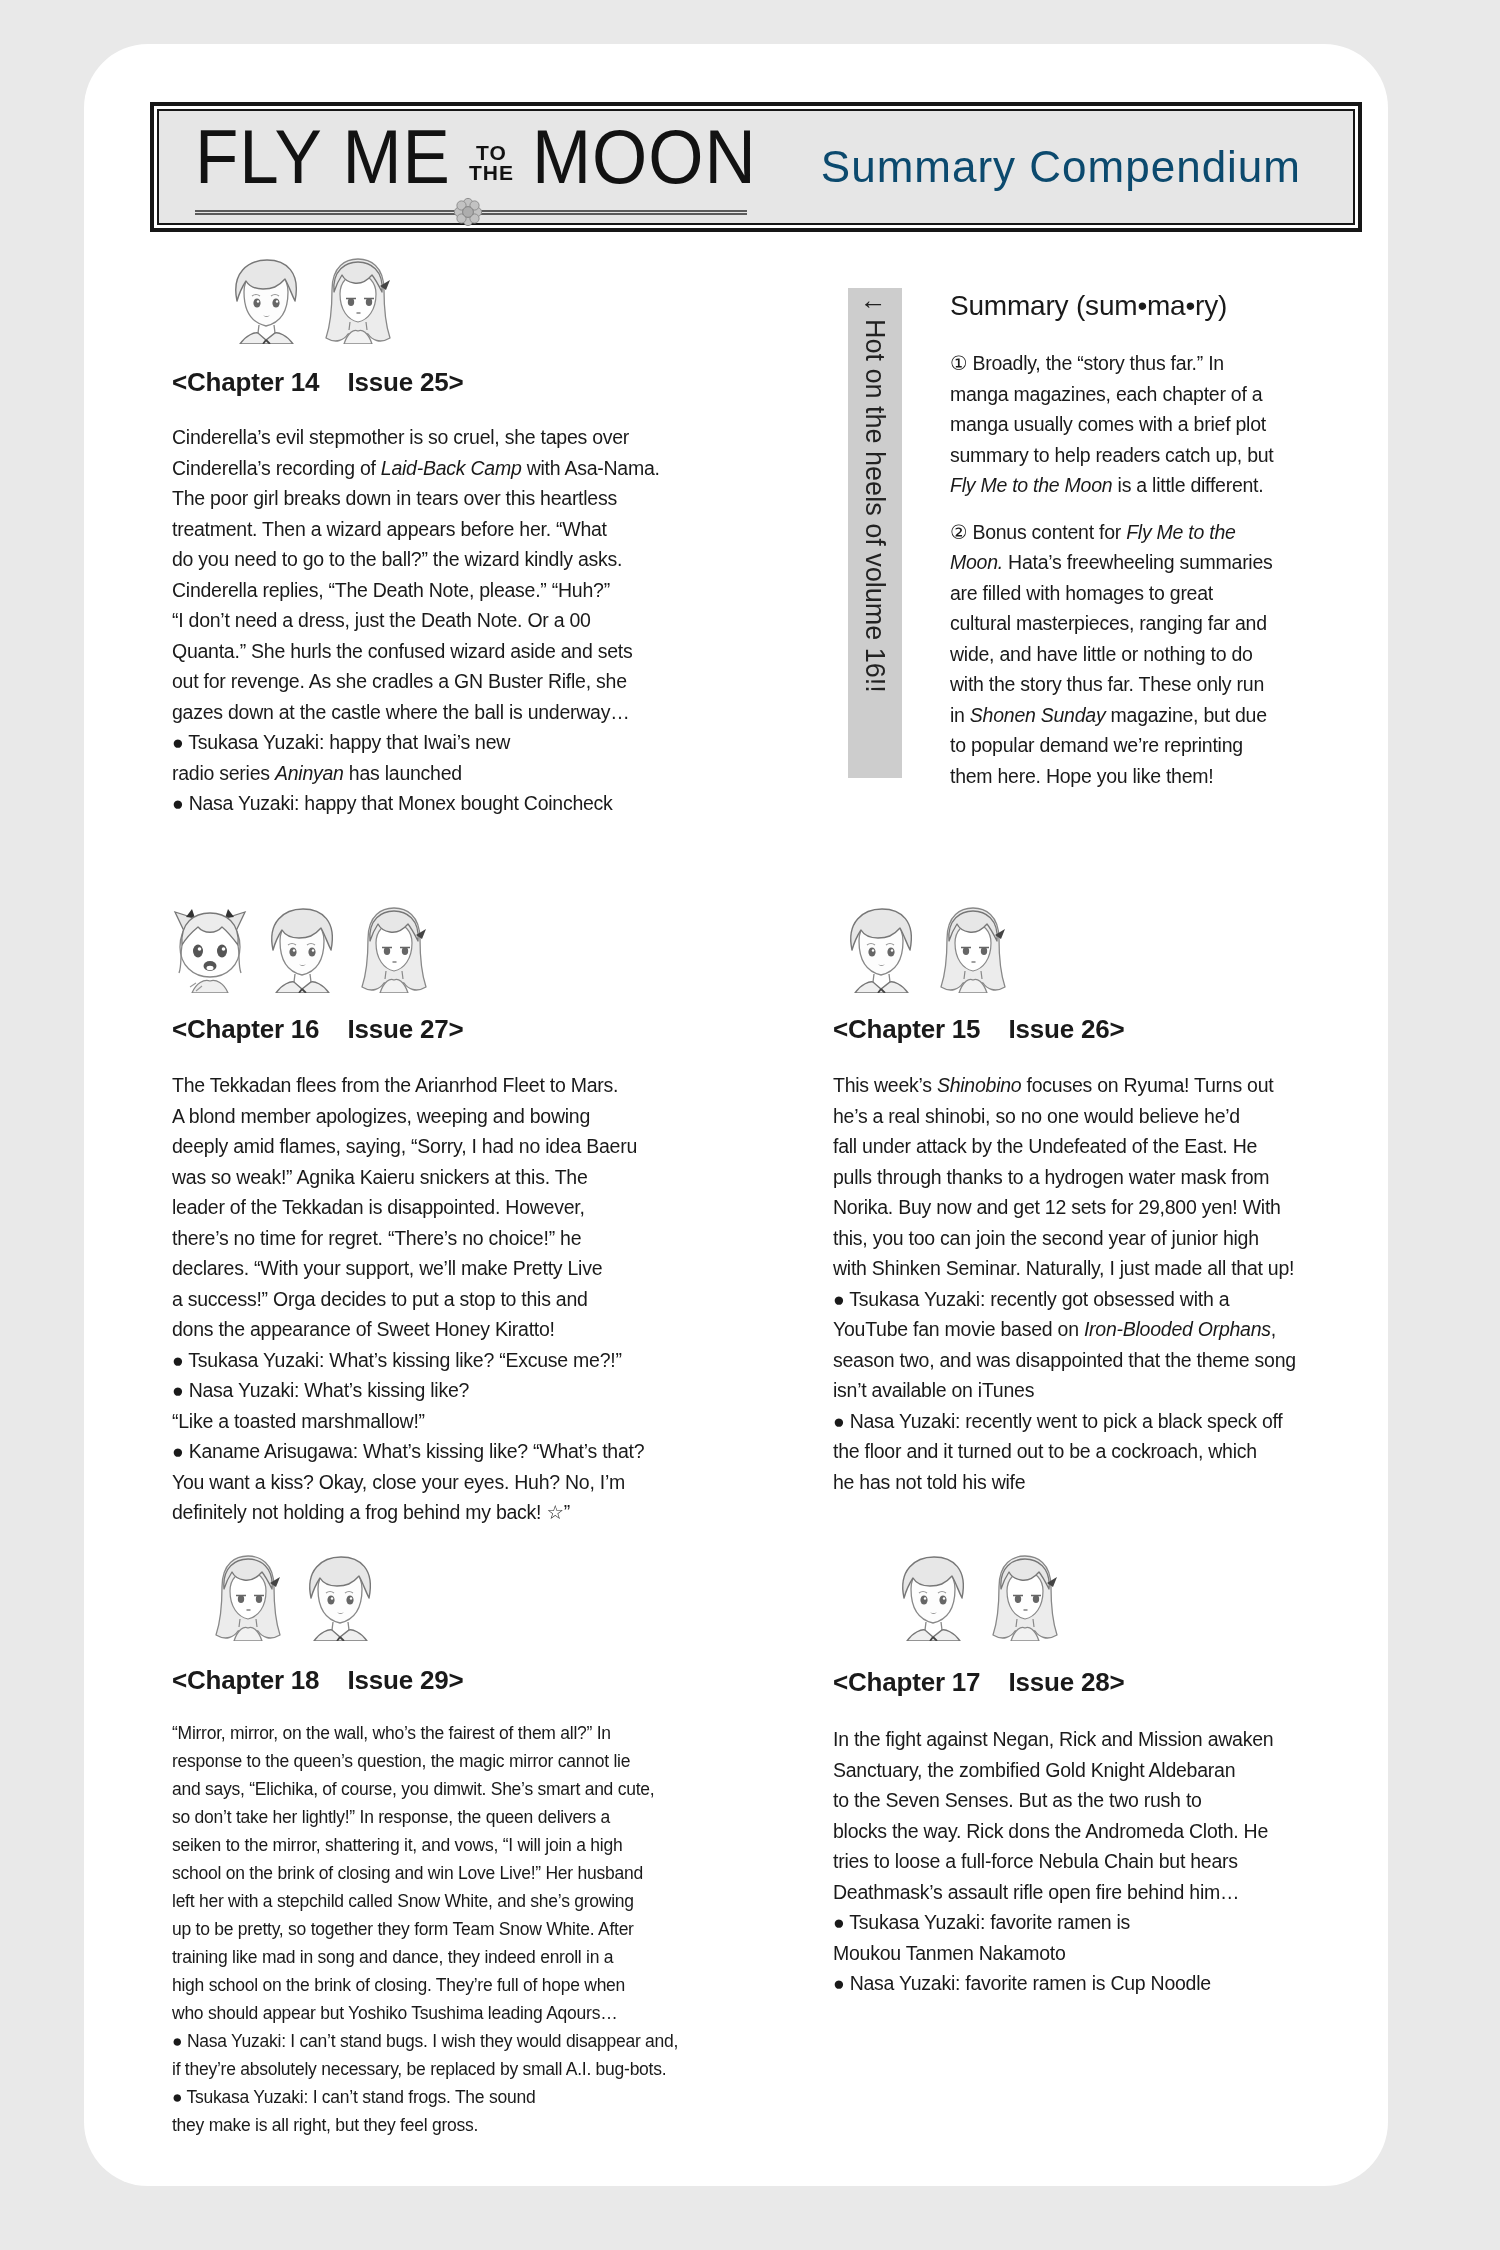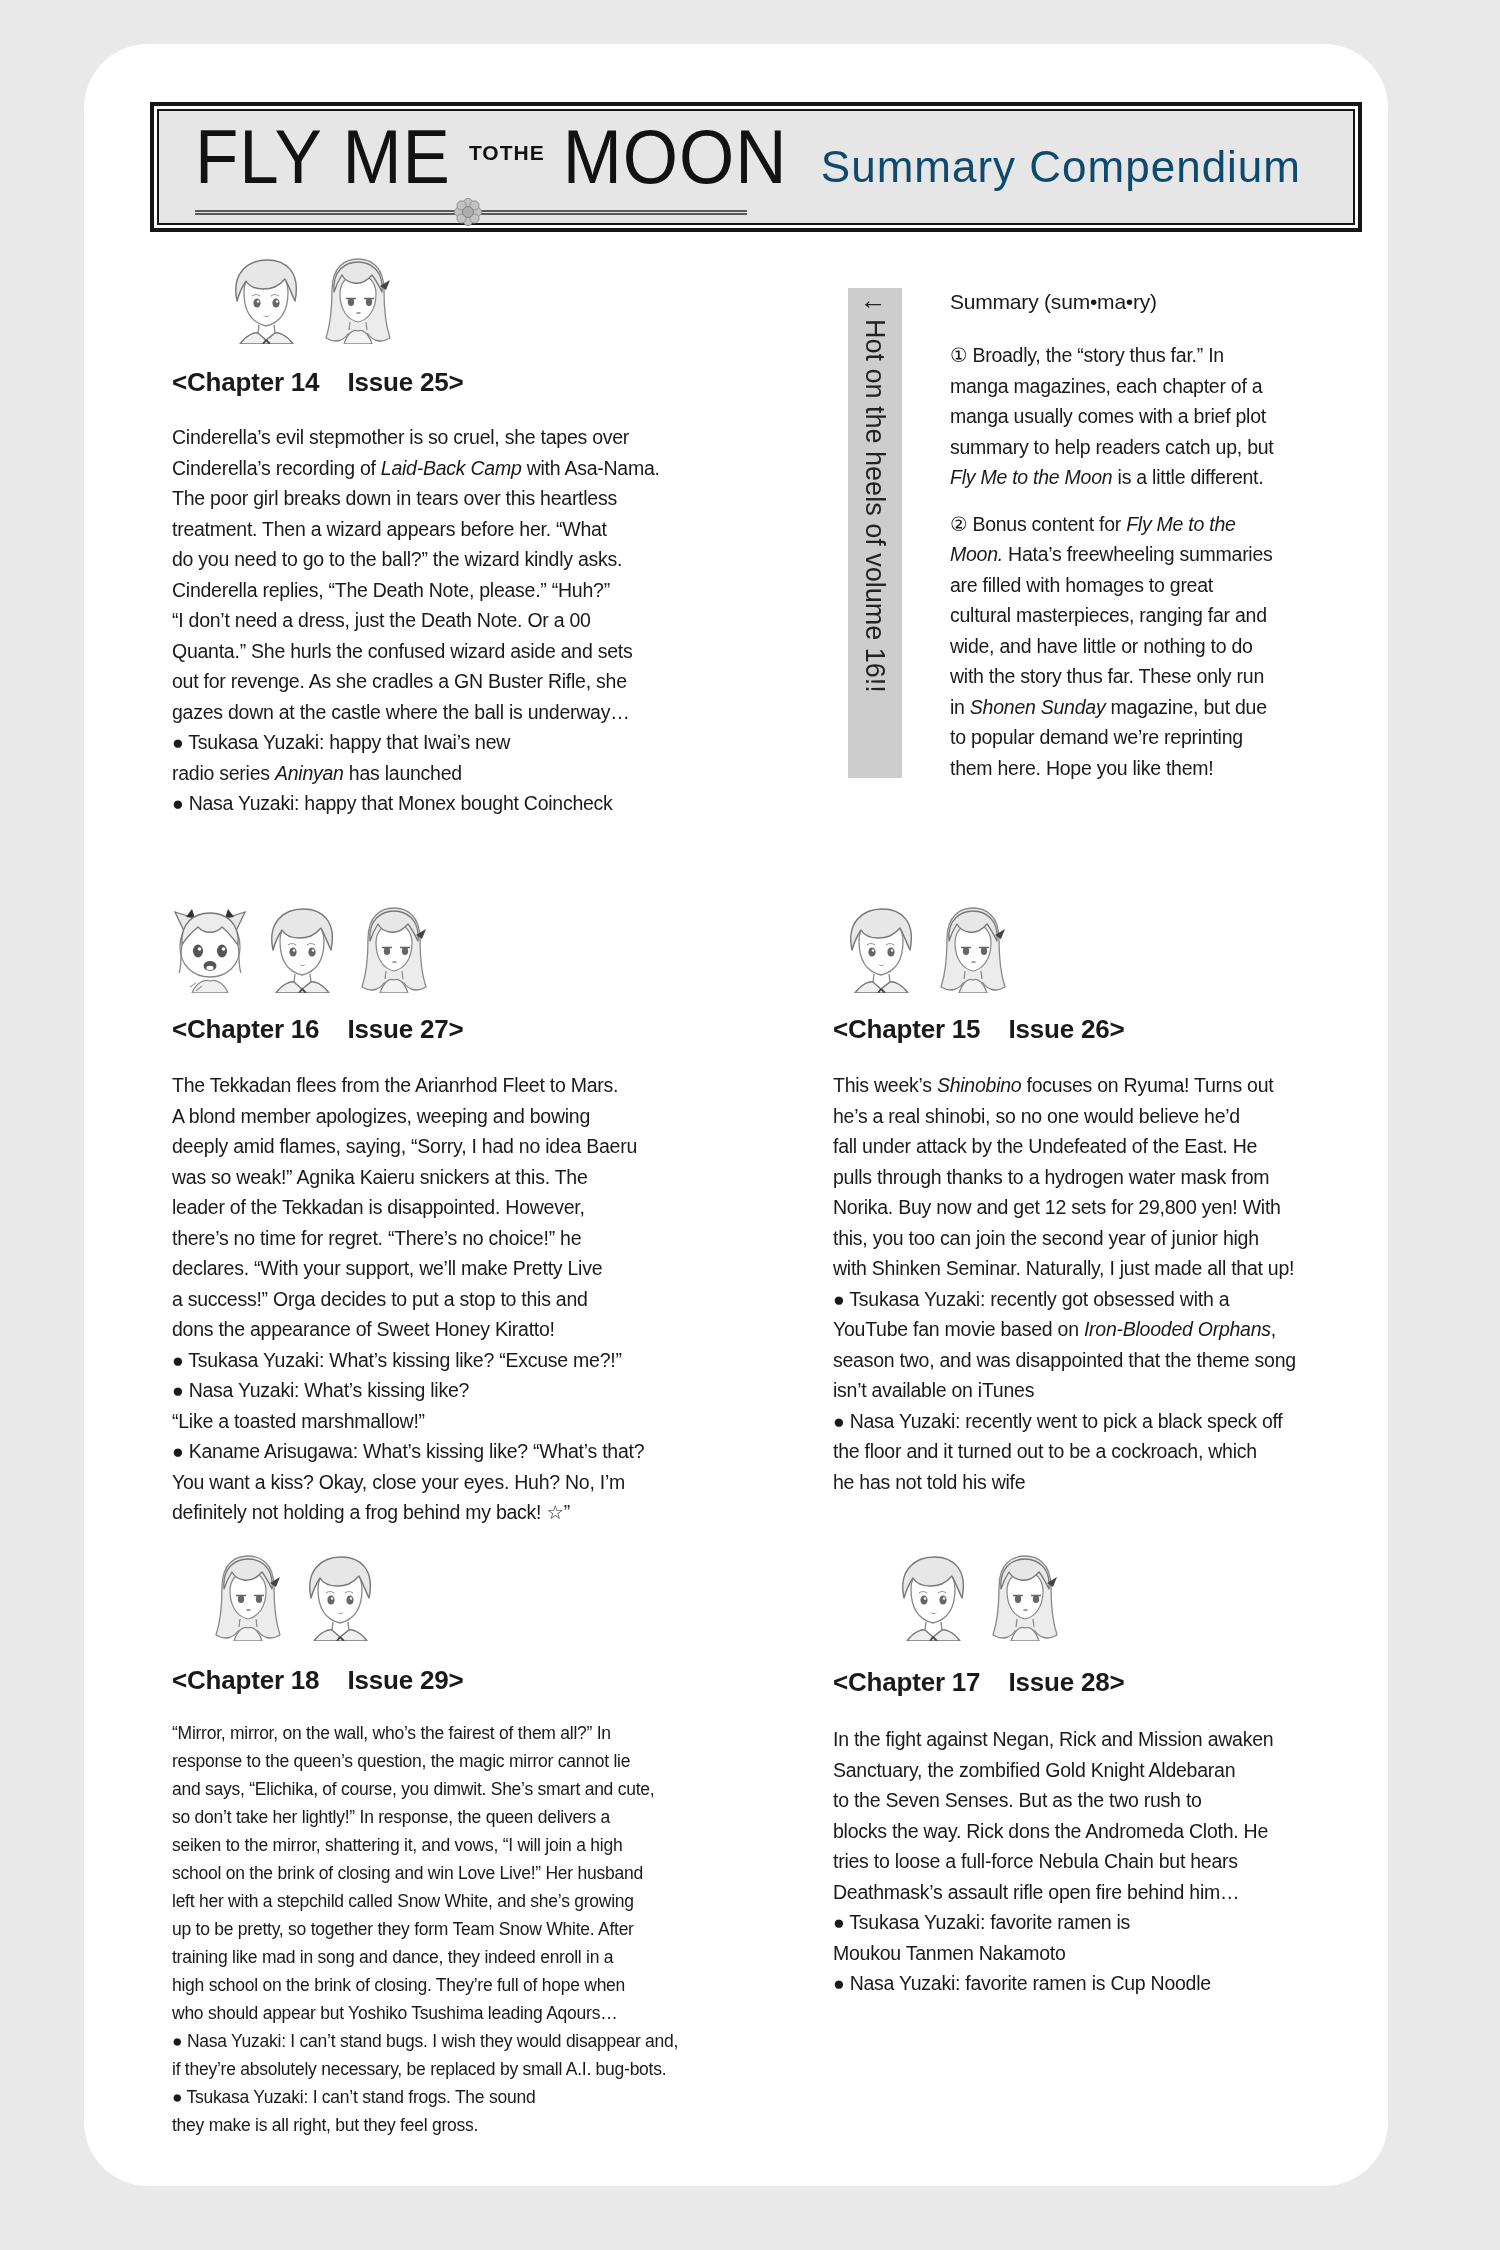--- a/index.html
+++ b/index.html
@@ -12,34 +12,34 @@
   .card-bg{position:absolute; left:84px; top:44px; width:1304px; height:2142px;
            background:var(--card-bg); border-radius:64px;}
   
   .header-box{position:absolute; left:150px; top:102px; width:1212px; height:130px;
               background:#fff; border:4px solid var(--border); padding:3px; box-sizing:border-box;}
   .header-inner{position:relative; width:100%; height:100%; background:var(--panel-bg);
                 border:2px solid var(--border); box-sizing:border-box;}
   .logo{position:absolute; left:36px; top:8px; display:flex; align-items:flex-start; gap:18px; white-space:nowrap;}
   .logo-big{font-size:71px; line-height:1.0; font-weight:400; letter-spacing:1px;
             transform:scaleY(1.06); transform-origin:left top; color:#121212;}
-  .logo-small{display:flex; text-align:center; margin-top:24px;
+  .logo-small{display:flex; flex-direction:column; text-align:center; margin-top:24px;
               font-size:21px; line-height:0.95; font-weight:600; letter-spacing:1px; color:#121212;}
   .deco-line{position:absolute; left:36px; top:99px; width:552px; height:5px;
              border-top:2px solid #5a5a5a; border-bottom:2px solid #5a5a5a; box-sizing:border-box;}
   .rosette{position:absolute; left:292px; top:84px;}
   .header-title{position:absolute; right:52px; top:50%; transform:translateY(-50%);
                 font-size:44px; font-weight:500; letter-spacing:1px; color:#0c4a6e; white-space:nowrap;}
   
   .banner{position:absolute; left:848px; top:288px; width:54px; height:490px; background:var(--banner-bg);}
   .banner span{display:block; writing-mode:vertical-rl; text-orientation:sideways;
                height:100%; line-height:54px; margin-top:10px; font-size:27px; color:#222; white-space:pre;}
   
   .glossary{position:absolute; left:950px; top:290px; width:440px;}
-  .glossary-title{font-size:21px; letter-spacing:-0.2px;}
+  .glossary-title{font-size:28px; letter-spacing:-0.2px;}
   .glossary .body{margin-top:26px;}
   .glossary .body + .body{margin-top:16px;}
   
   .body{font-size:19.5px; line-height:30.5px; letter-spacing:-0.25px;}
   .tl{white-space:pre;}
   .tl em{font-style:italic;}
   .heading{font-size:26px; font-weight:600; line-height:32px; margin:0; white-space:pre; letter-spacing:-0.2px;}
   
   .chapter{position:absolute;}
   .icons{display:flex; gap:16px; height:88px; align-items:flex-end;}

